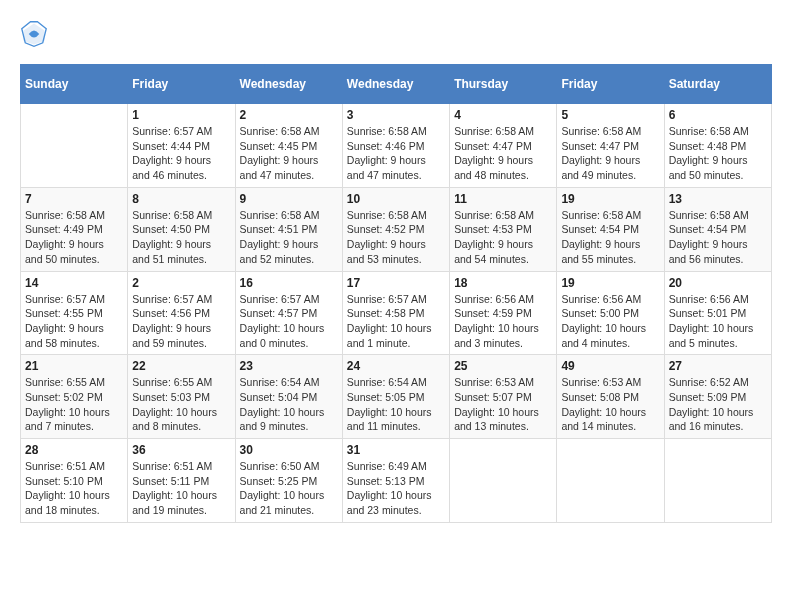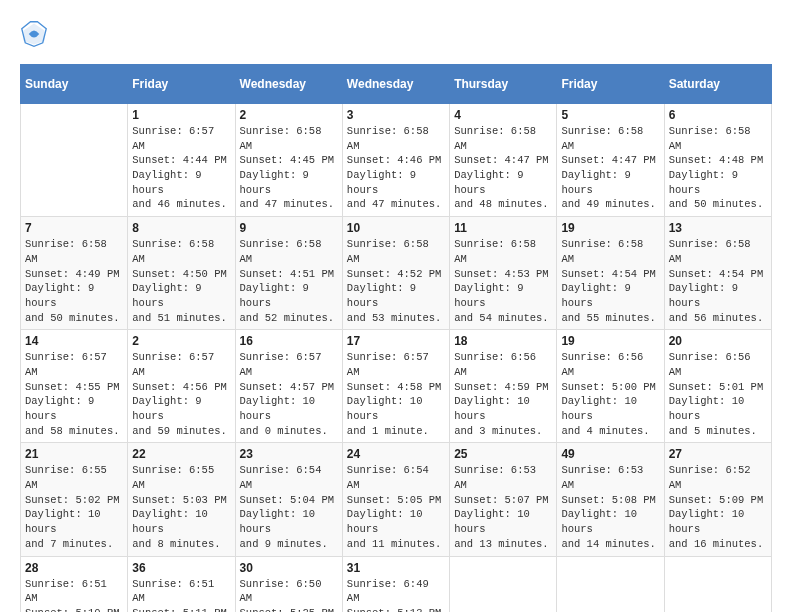--- a/index.html
+++ b/index.html
@@ -74,21 +74,20 @@
     .day-number {
       font-weight: bold;
       font-size: 12px;
       color: #222;
       margin-bottom: 2px;
     }
     .day-info {
       color: #333;
       font-size: 10.5px;
       line-height: 1.4;
-      font-family: Liberation Mono, monospace;
     }
     .empty-cell {
       background: #fff !important;
     }
     .calendar tr:nth-child(even) td.empty-cell {
       background: #f9f9f9 !important;
     }
   </style>
 </head>
 <body>

